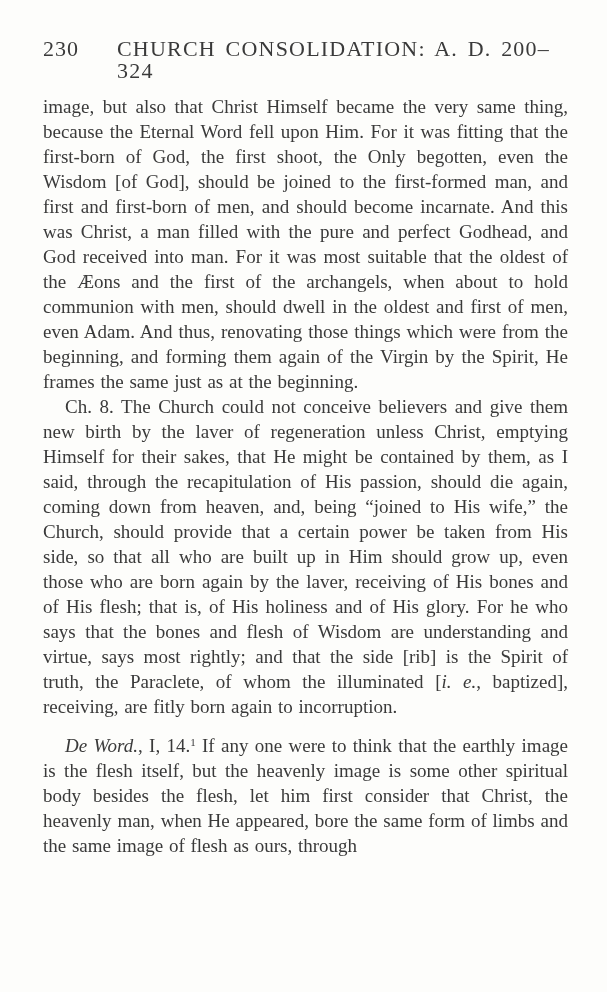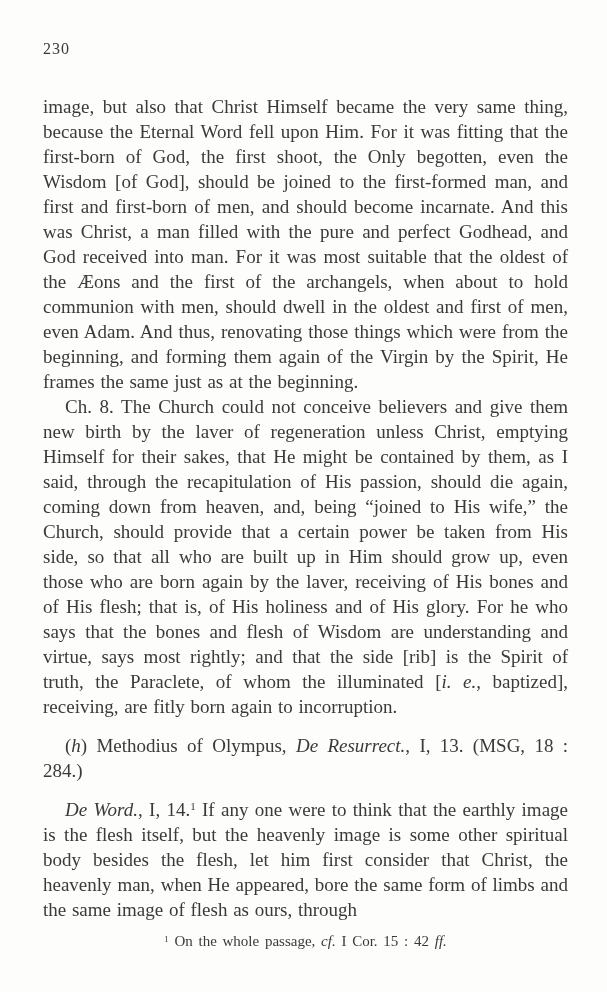--- a/index.html
+++ b/index.html
@@ -15,33 +15,33 @@
     background: #fdfdfb;
     box-sizing: border-box;
     padding: 38px 39px 0 43px;
     font-family: "Liberation Serif", "DejaVu Serif", serif;
     color: #3a3a3a;
     overflow: hidden;
   }
   .running-head {
     display: flex;
     align-items: baseline;
-    font-size: 16px;
+    font-size: 22px;
     line-height: 22px;
   }
   .pagenum {
     letter-spacing: 1px;
   }
   .head-title {
     margin-left: 38px;
     letter-spacing: 1.2px;
     word-spacing: 3px;
   }
   .body-text {
-    margin-top: 34px;
+    margin-top: 12px;
   }
   p.para {
     margin: 0;
     font-size: 19px;
     line-height: 25px;
     text-align: justify;
     word-spacing: 1px;
   }
   p.indent { text-indent: 22px; }
   p.spaced { margin-top: 14px; }
@@ -60,27 +60,26 @@
   }
   .footnote sup { font-size: 9px; vertical-align: 4px; }
 </style>
 </head>
 <body>
 
 <div class="page">
 
   <header class="running-head">
     <span class="pagenum">230</span>
+    <span class="head-title">CHURCH CONSOLIDATION: A. D. 200–324</span>
   </header>
 
   <main class="body-text">
     <p class="para"><span>image, but also that Christ Himself became the very same thing, because the Eternal Word fell upon Him. For it was fitting that the first-born of God, the first shoot, the Only begotten, even the Wisdom [of God], should be joined to the first-formed man, and first and first-born of men, and should become incarnate. And this was Christ, a man filled with the pure and perfect Godhead, and God received into man. For it was most suitable that the oldest of the Æons and the first of the archangels, when about to hold communion with men, should dwell in the oldest and first of men, even Adam. And thus, renovating those things which were from the beginning, and forming them again of the Virgin by the Spirit, He frames the same just as at the beginning.</span></p>
 
     <p class="para indent"><span>Ch. 8. The Church could not conceive believers and give them new birth by the laver of regeneration unless Christ, emptying Himself for their sakes, that He might be contained by them, as I said, through the recapitulation of His passion, should die again, coming down from heaven, and, being “joined to His wife,” the Church, should provide that a certain power be taken from His side, so that all who are built up in Him should grow up, even those who are born again by the laver, receiving of His bones and of His flesh; that is, of His holiness and of His glory. For he who says that the bones and flesh of Wisdom are understanding and virtue, says most rightly; and that the side [rib] is the Spirit of truth, the Paraclete, of whom the illuminated [</span><em>i. e.</em><span>, baptized], receiving, are fitly born again to incorruption.</span></p>
 
-    <p class="para indent spaced"><span>(</span><em>h</em><span>) Methodius of Olympus, </span><em>De Resurrect.</em><span>, I, 13. (MSG, 18 : 284.)</span></p>
 
     <p class="para indent spaced"><em>De Word.</em><span>, I, 14.</span><sup>1</sup><span> If any one were to think that the earthly image is the flesh itself, but the heavenly image is some other spiritual body besides the flesh, let him first consider that Christ, the heavenly man, when He appeared, bore the same form of limbs and the same image of flesh as ours, through</span></p>
   </main>
 
-  <footer class="footnote"><sup>1</sup><span> On the whole passage, </span><em>cf.</em><span> I Cor. 15 : 42 </span><em>ff.</em></footer>
 
 </div>
 
 </body></html>

